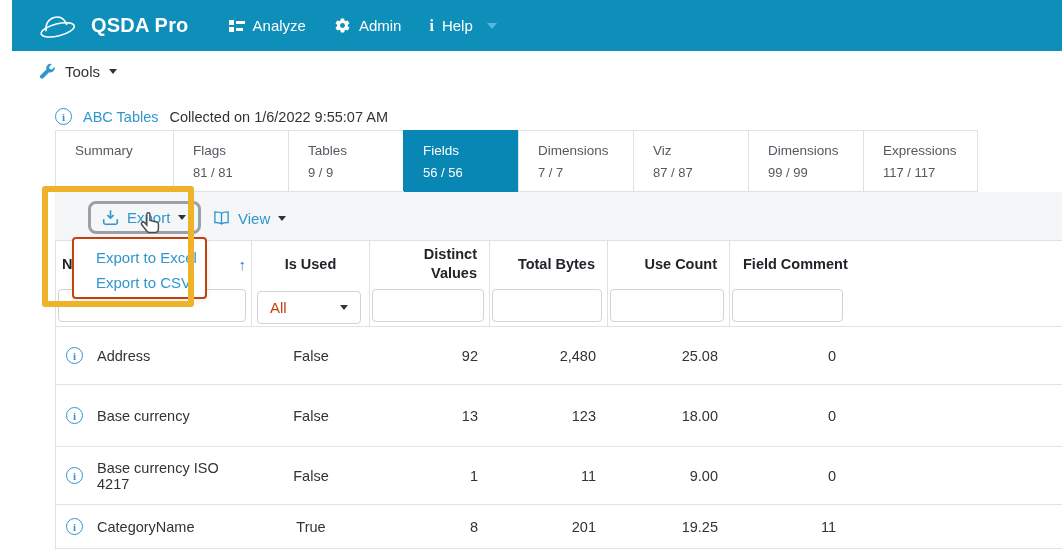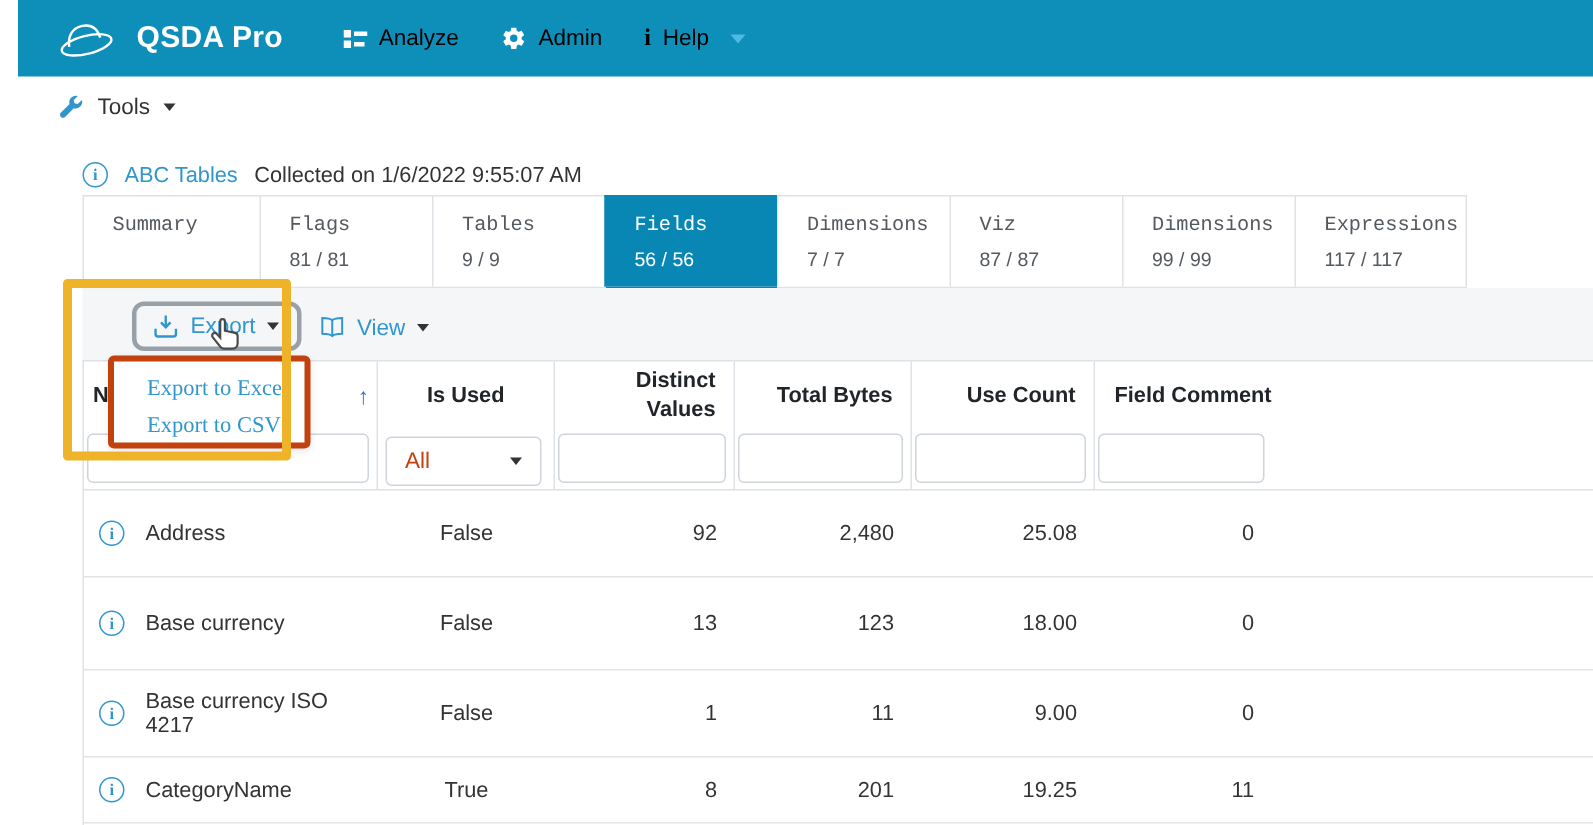--- a/index.html
+++ b/index.html
@@ -5,21 +5,21 @@
   * { margin:0; padding:0; box-sizing:border-box; }
   html,body { width:1062px; height:550px; overflow:hidden; background:#fff;
               font-family:"Liberation Sans", sans-serif; }
   .stage { position:relative; width:1062px; height:550px; background:#fff; }
 
   
   .navbar { position:absolute; left:12px; top:0; width:1062px; height:51px;
             background:#0D8FBA; display:flex; align-items:center; }
   .hat { margin-left:24px; }
   .brand { margin-left:13px; color:#fff; font-size:20px; font-weight:bold; letter-spacing:.2px; }
-  .nav-item { display:flex; align-items:center; color:#000000; font-size:15px; gap:8px; }
+  .nav-item { display:flex; align-items:center; color:#ffffff; font-size:15px; gap:8px; }
   .nav-analyze { margin-left:40px; }
   .nav-admin  { margin-left:28px; }
   .nav-help   { margin-left:28px; }
   .caret { width:0; height:0; border-left:5px solid transparent; border-right:5px solid transparent;
            border-top:6px solid #333; display:inline-block; }
   .caret.light { border-top-color:#4FB9E4; margin-left:6px; }
   .caret.small { border-left-width:4px; border-right-width:4px; border-top-width:5px; }
   .help-i { font-weight:bold; font-size:16px; font-family:"Liberation Serif", serif; }
 
   
@@ -34,37 +34,37 @@
                display:flex; align-items:center; justify-content:center; flex:0 0 auto; }
   .doc-link { color:#2F96CE; }
 
   
   .tabs { position:absolute; left:55px; top:130px; display:flex; height:62px;
           border-bottom:1px solid #dee2e6; }
   .tab { width:115px; border-top:1px solid #dee2e6; border-left:1px solid #dee2e6;
          padding:12px 0 0 19px; color:#54595F; background:#fff; }
   .tab:first-child { width:118px; }
   .tab:last-child { border-right:1px solid #dee2e6; }
-  .tab-label { font-size:13.5px;font-family:Liberation Mono, monospace; }
+  .tab-label { font-size:13.5px; }
   .tab-count { font-size:13px; margin-top:7px; }
   .tab.active { background:#0887B5; border-color:#0887B5; color:#fff; position:relative; }
   .tab.active::after { content:''; position:absolute; left:0; right:0; bottom:-1px; height:1px; background:#0887B5; }
 
   
   .toolbar { position:absolute; left:55px; top:192px; width:1007px; height:48px; background:#F4F6F8; }
   .export-btn { position:absolute; left:88px; top:201px; height:33px; display:flex; align-items:center;
                 gap:8px; padding:0 12px 0 11px; border:3px solid #99A1A8; border-radius:8px;
                 color:#2F96CE; font-size:15px; background:#F4F6F8; }
   .view-btn { position:absolute; left:213px; top:206px; height:24px; display:flex; align-items:center;
               gap:8px; color:#2F96CE; font-size:15px; }
 
   
   .export-menu { position:absolute; left:72px; top:237px; width:135px; height:62px; background:#fff;
-                 border:4px solid #c2410c; border-radius:4px; box-shadow:0 2px 6px rgba(0,0,0,.08);
-                 z-index:20; padding-top:6px;font-family:Liberation Serif, serif; }
+                 border:2px solid #c2410c; border-radius:4px; box-shadow:0 2px 6px rgba(0,0,0,.08);
+                 z-index:20; padding-top:6px; }
   .export-menu .mi { height:25px; line-height:25px; padding-left:22px; color:#2F96CE; font-size:15px; }
 
   
   .cursor { position:absolute; left:138px; top:211px; z-index:60; }
 
   
   .annotation { position:absolute; left:42px; top:186px; width:152px; height:121px;
                 border:6px solid #EFB32A; border-radius:3px; z-index:100; pointer-events:none; }
 
   

